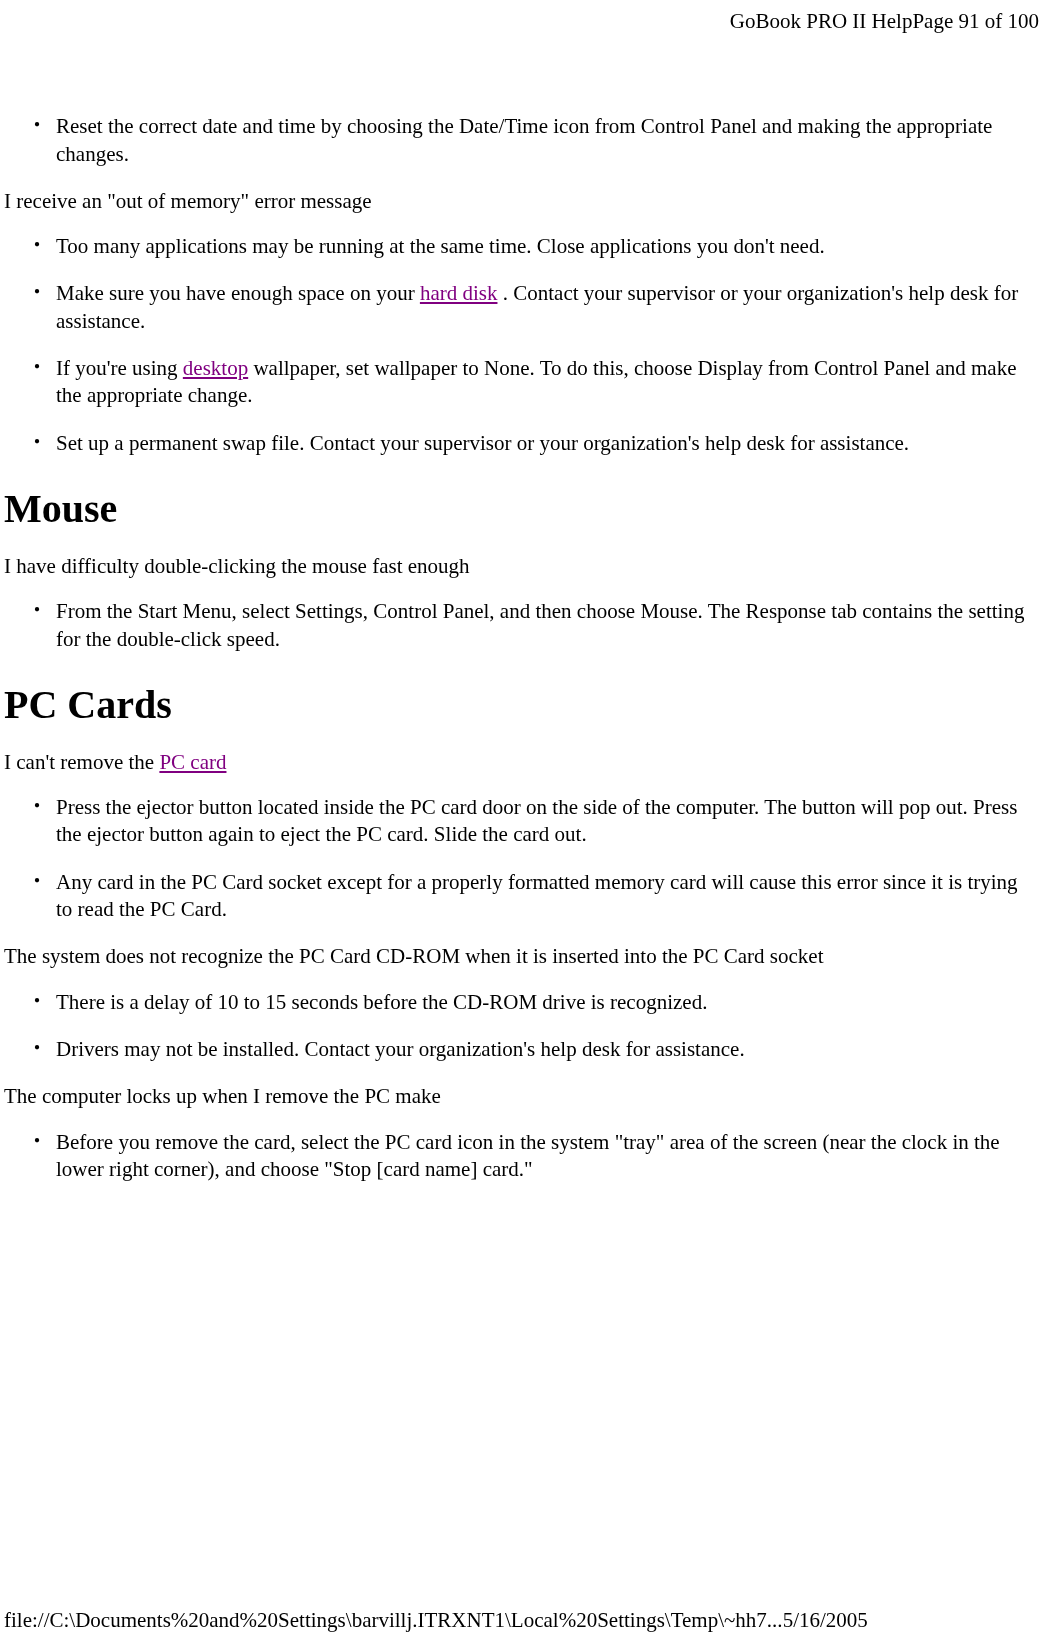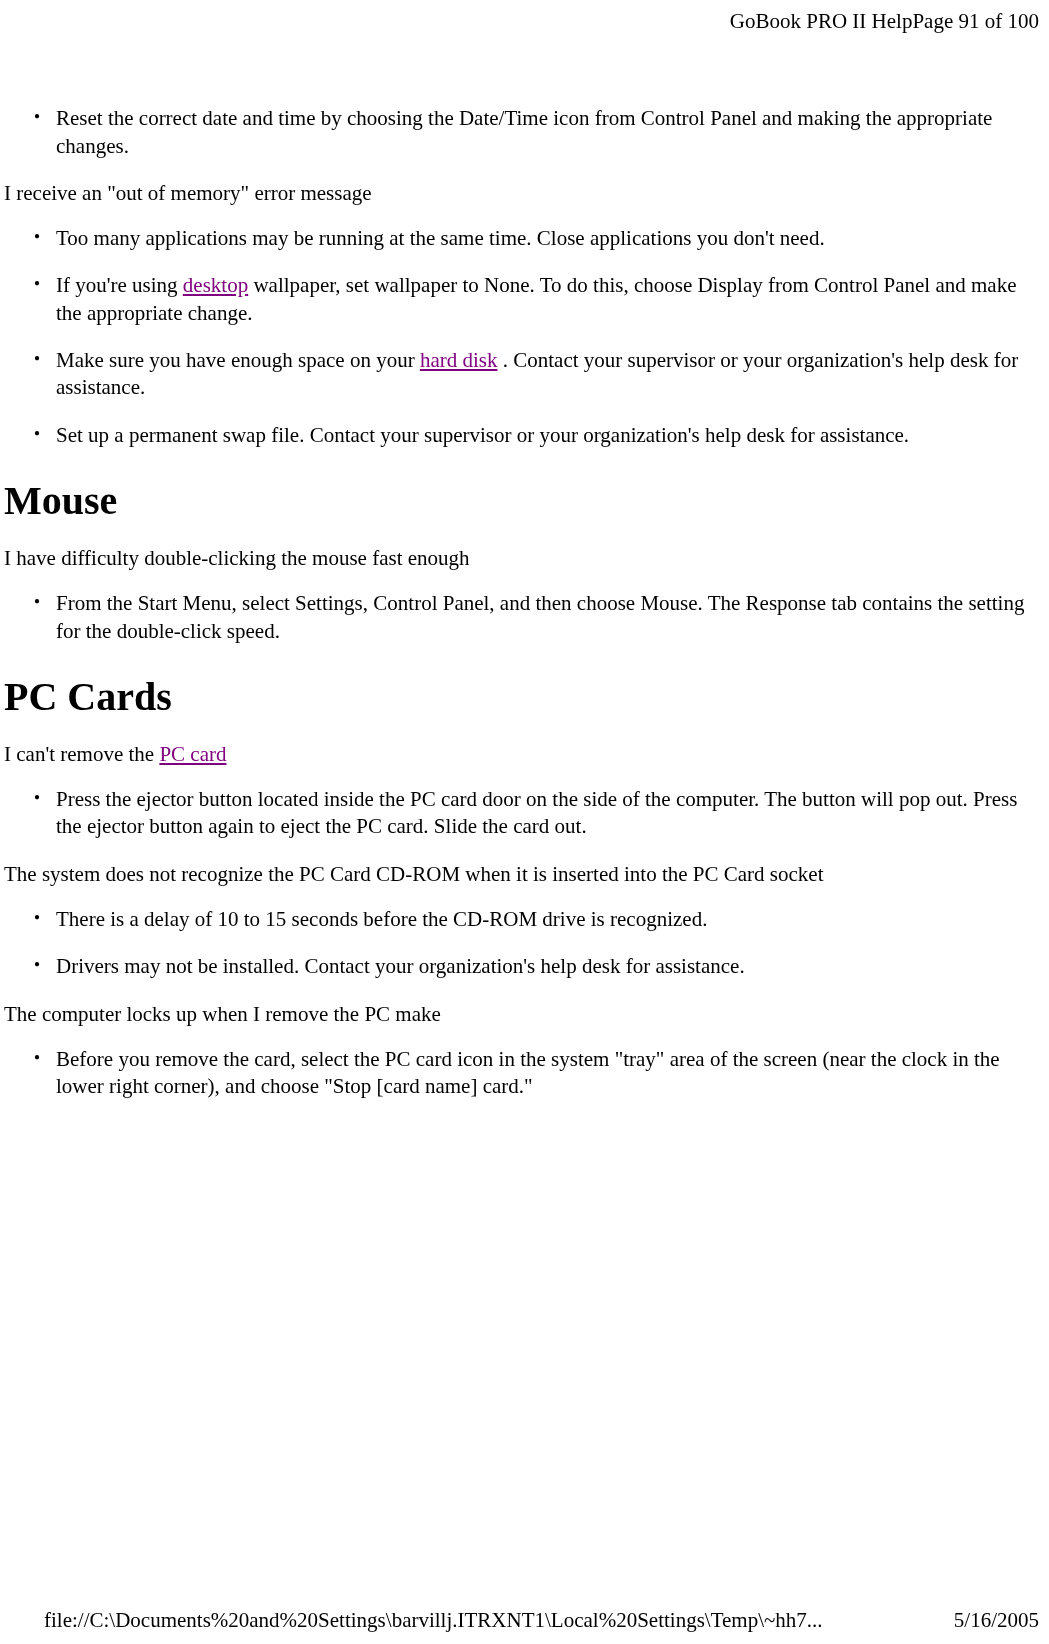--- a/index.html
+++ b/index.html
@@ -23,21 +23,21 @@
       justify-content: flex-end;
       padding: 8px 10px 0 4px;
       font-size: 21px;
     }
     .content {
       padding: 60px 10px 0 4px;
     }
     ul {
       list-style: none;
       padding-left: 52px;
-      margin: 10px 0;
+      margin: 18px 0;
     }
     li {
       position: relative;
       margin-bottom: 20px;
       padding-right: 10px;
     }
     li::before {
       content: "●";
       position: absolute;
       left: -22px;
@@ -55,53 +55,55 @@
     a.link {
       color: #800080;
       text-decoration: underline;
     }
     .footer {
       position: absolute;
       bottom: 10px;
       left: 4px;
       right: 10px;
       display: flex;
-      justify-content: space-between;
+      justify-content: flex-start;
       font-size: 21px;
-      margin-left: 40px;
     }
   </style>
 </head>
 <body>
 
 <div class="header">
   <span>GoBook PRO II Help</span>
   <span>Page 91 of 100</span>
 </div>
 
 <div class="content">
     <ul>
       <li>Reset the correct date and time by choosing the Date/Time icon from Control Panel and making the appropriate changes.</li>
     </ul>
     <p class="body-text">I receive an "out of memory" error message</p>
     <ul>
       <li>Too many applications may be running at the same time. Close applications you don't need.</li>
+      <li>Make sure you have enough space on your <a class="link" href="#">hard disk</a> . Contact your supervisor or your organization's help desk for assistance.</li>
       <li>If you're using <a class="link" href="#">desktop</a> wallpaper, set wallpaper to None. To do this, choose Display from Control Panel and make the appropriate change.</li>
-      <li>Make sure you have enough space on your <a class="link" href="#">hard disk</a> . Contact your supervisor or your organization's help desk for assistance.</li>
       <li>Set up a permanent swap file. Contact your supervisor or your organization's help desk for assistance.</li>
     </ul>
     <h2>Mouse</h2>
     <p class="body-text">I have difficulty double-clicking the mouse fast enough</p>
     <ul>
       <li>From the Start Menu, select Settings, Control Panel, and then choose Mouse.  The Response tab contains the setting for the double-click speed.</li>
     </ul>
     <h2>PC Cards</h2>
     <p class="body-text">I can't remove the <a class="link" href="#">PC card</a></p>
     <ul>
       <li>Press the ejector button located inside the PC card door on the side of the computer. The button will pop out. Press the ejector button again to eject the PC card.  Slide the card out.</li>
+    </ul>
+    <ul>
+      <li>Any card in the PC Card socket except for a properly formatted memory card will cause this error since it is trying to read the PC Card.</li>
     </ul>
     <p class="body-text">The system does not recognize the PC Card CD-ROM when it is inserted into the PC Card socket</p>
     <ul>
       <li>There is a delay of 10 to 15 seconds before the CD-ROM drive is recognized.</li>
       <li>Drivers may not be installed. Contact your organization's help desk for assistance.</li>
     </ul>
     <p class="body-text">The computer locks up when I remove the PC make</p>
     <ul>
       <li>Before you remove the card, select the PC card icon in the system "tray" area of the screen (near the clock in the lower right corner), and choose "Stop [card name] card."</li>
     </ul>

